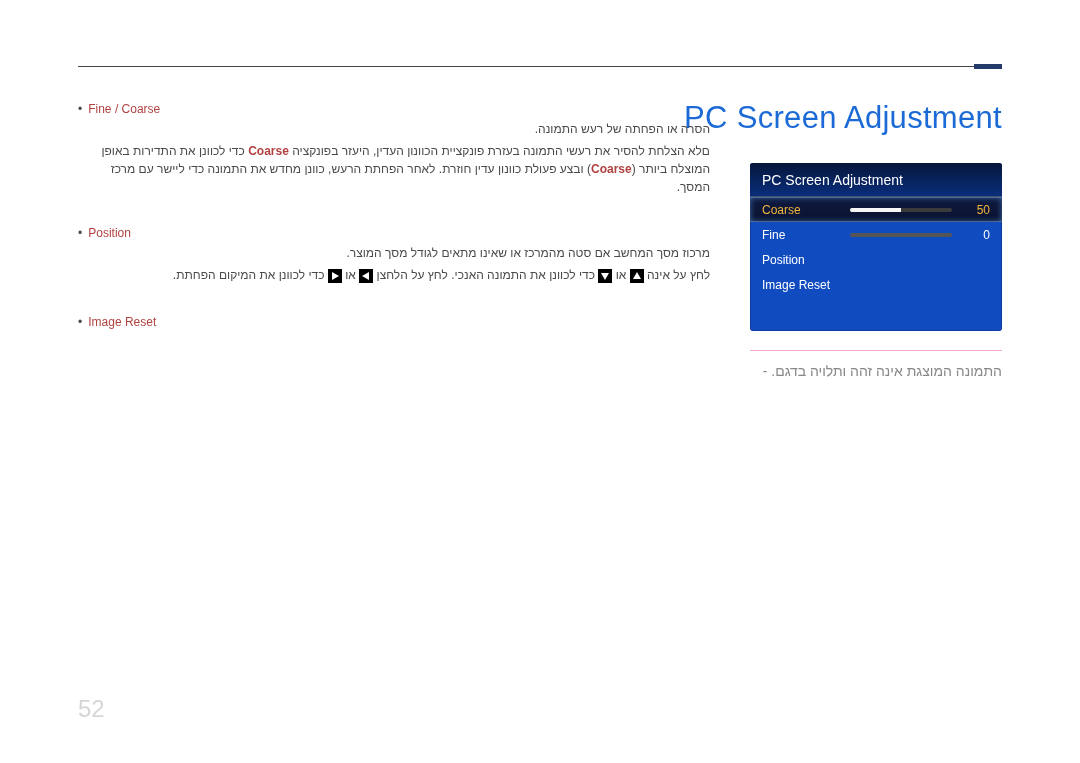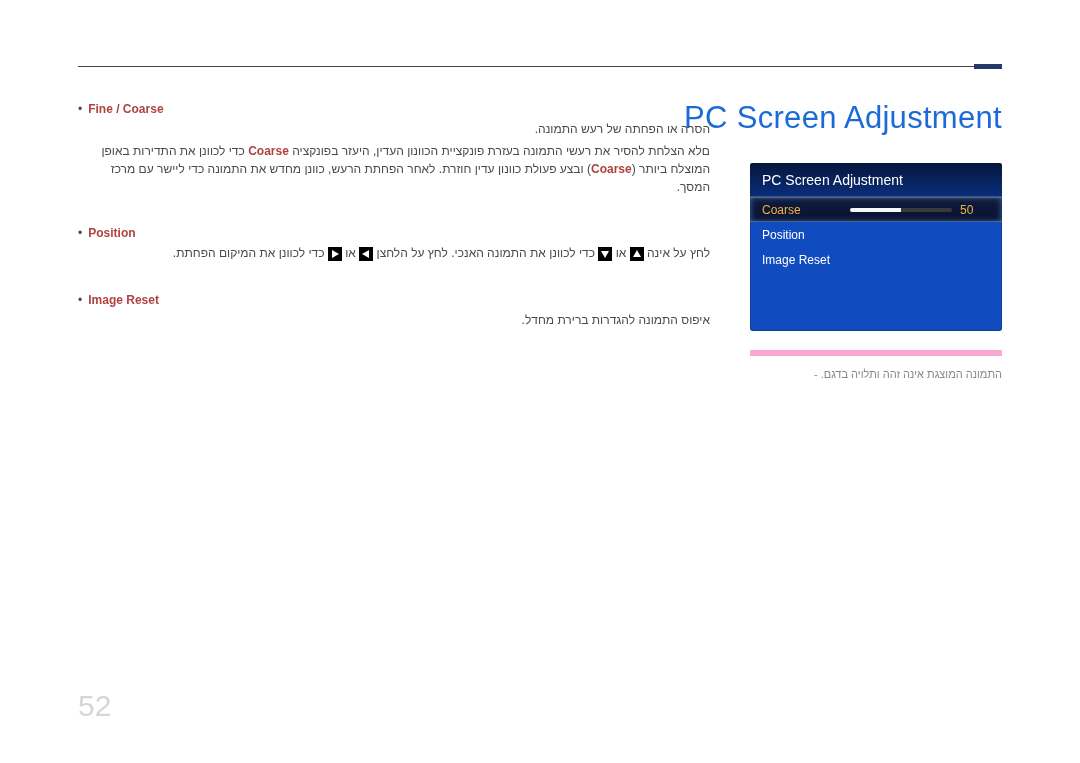--- a/index.html
+++ b/index.html
@@ -68,58 +68,58 @@
     position: relative;
     border-radius: 2px;
     overflow: hidden;
   }
   .osd-row.selected .osd-bar { background: #3a3a3a; }
   .osd-bar-fill {
     position: absolute; top:0; left:0; bottom:0;
     background: #fff;
   }
   .osd-row.selected .osd-bar-fill { background: #f6f6f6; }
-  .osd-val { width: 30px; text-align: left; margin-left: 8px; }
+  .osd-val { width: 30px; text-align: right; margin-left: 8px; }
   .osd-row.nonval .osd-label { flex: 1; }
   .osd-footnote {
     position: absolute;
     top: 350px; right: 78px;
     width: 252px;
-    border-top: 6px solid #f9a8d4;
+    border-top: 1px solid #f9a8d4;
     padding-top: 12px;
-    font-size: 11px; color: #888;
+    font-size: 14px; color: #888;
     text-align: right;
   }
   
   .text-col {
     position: absolute;
     top: 100px; right: 370px; left: 78px;
     text-align: right;
     font-size: 12px;
     line-height: 18px;
     color: #4a4a4a;
   }
   .item-heading {
     color: #b04240;
-    font-weight: 700;
+    font-weight: 400;
     margin-bottom: 2px;
     display: inline-block;
   }
   .bullet-row { display: flex; justify-content: flex-end; align-items: baseline; gap: 6px; }
   .bullet-dot { color: #4a4a4a; }
   .para { margin-bottom: 4px; }
   .emph { color: #b04240; font-weight: 700; }
   .nowrap { white-space: nowrap; }
   .arrow-img { display: inline-block; vertical-align: middle; }
   .arrow-img svg { vertical-align: -3px; }
   .spacer-lg { height: 24px; }
   .page-number {
     position: absolute;
     left: 78px; bottom: 40px;
-    font-size: 30px; color: #d6d6d6; font-weight: 400;
+    font-size: 24px; color: #d6d6d6; font-weight: 400;
     direction: ltr;
   }
 </style>
 </head>
 <body>
 
 <div class="page">
   <div class="top-rule"></div>
   <div class="top-accent"></div>
 
@@ -129,20 +129,27 @@
     <div class="osd-title">PC Screen Adjustment</div>
 
     <div class="osd-row selected">
       <div class="osd-label">Coarse</div>
       <div class="osd-bar">
         <div class="osd-bar-fill" style="width:50%"></div>
       </div>
       <div class="osd-val">50</div>
     </div>
 
+    <div class="osd-row">
+      <div class="osd-label">Fine</div>
+      <div class="osd-bar">
+        <div class="osd-bar-fill" style="width:0%"></div>
+      </div>
+      <div class="osd-val">0</div>
+    </div>
 
     <div class="osd-row nonval">
       <div class="osd-label">Position</div>
     </div>
 
     <div class="osd-row nonval">
       <div class="osd-label">Image Reset</div>
     </div>
   </div>
 
@@ -161,20 +168,21 @@
     <div class="para">
       <span>םלא הצלחת להסיר את רעשי התמונה בעזרת פונקציית הכוונון העדין, היעזר בפונקציה </span><span class="emph">Coarse</span><span> כדי לכוונן את התדירות באופן המוצלח ביותר (</span><span class="emph">Coarse</span><span>) ובצע פעולת כוונון עדין חוזרת. לאחר הפחתת הרעש, כוונן מחדש את התמונה כדי ליישר עם מרכז המסך.</span>
     </div>
 
     <div class="spacer-lg"></div>
 
     <div class="bullet-row">
       <span class="item-heading">Position</span>
       <span class="bullet-dot">•</span>
     </div>
+    <div class="para">מרכוז מסך המחשב אם סטה מהמרכז או שאינו מתאים לגודל מסך המוצר.</div>
     <div class="para">
       <span>לחץ על אינה </span><span class="arrow-img nowrap"><svg width="14" height="14">
             <rect x="0" y="0" width="14" height="14" fill="#000"></rect>
             <polygon points="7,3 11,10 3,10" fill="#fff"></polygon>
           </svg></span><span> או </span><span class="arrow-img nowrap"><svg width="14" height="14">
             <rect x="0" y="0" width="14" height="14" fill="#000"></rect>
             <polygon points="3,4 11,4 7,11" fill="#fff"></polygon>
           </svg></span><span> כדי לכוונן את התמונה האנכי. לחץ על הלחצן </span><span class="arrow-img nowrap"><svg width="14" height="14">
             <rect x="0" y="0" width="14" height="14" fill="#000"></rect>
             <polygon points="10,3 10,11 3,7" fill="#fff"></polygon>
@@ -183,17 +191,16 @@
             <polygon points="4,3 11,7 4,11" fill="#fff"></polygon>
           </svg></span><span> כדי לכוונן את המיקום הפחתת.</span>
     </div>
 
     <div class="spacer-lg"></div>
 
     <div class="bullet-row">
       <span class="item-heading">Image Reset</span>
       <span class="bullet-dot">•</span>
     </div>
-    <div class="para">איפוס התמונה להגדרות ברירת מחדל.</div>
   </div>
 
   <div class="page-number">52</div>
 </div>
 
 </body></html>

